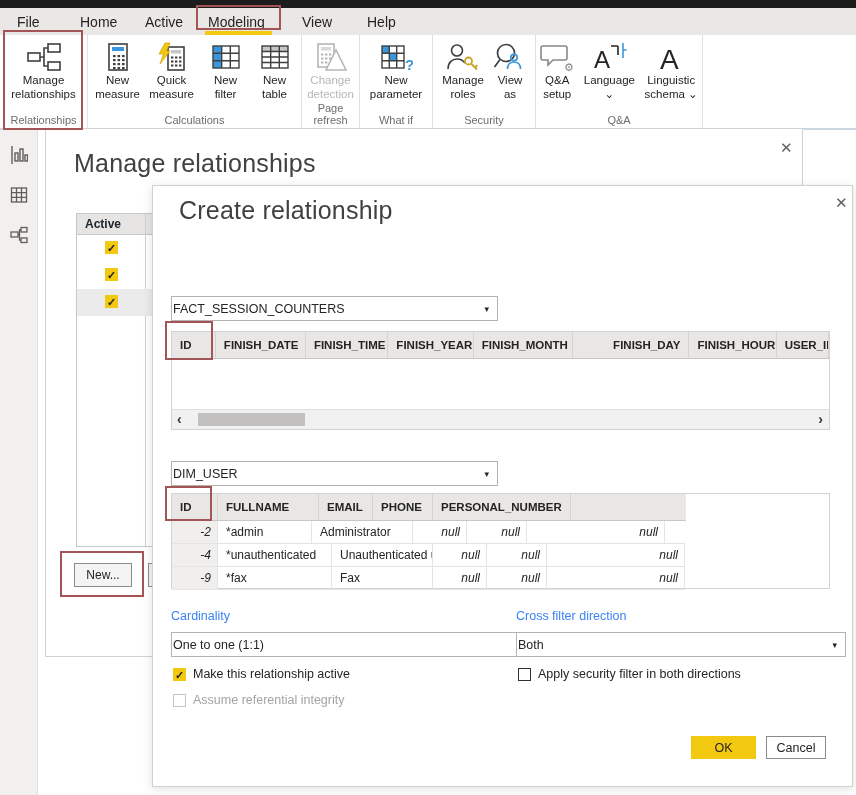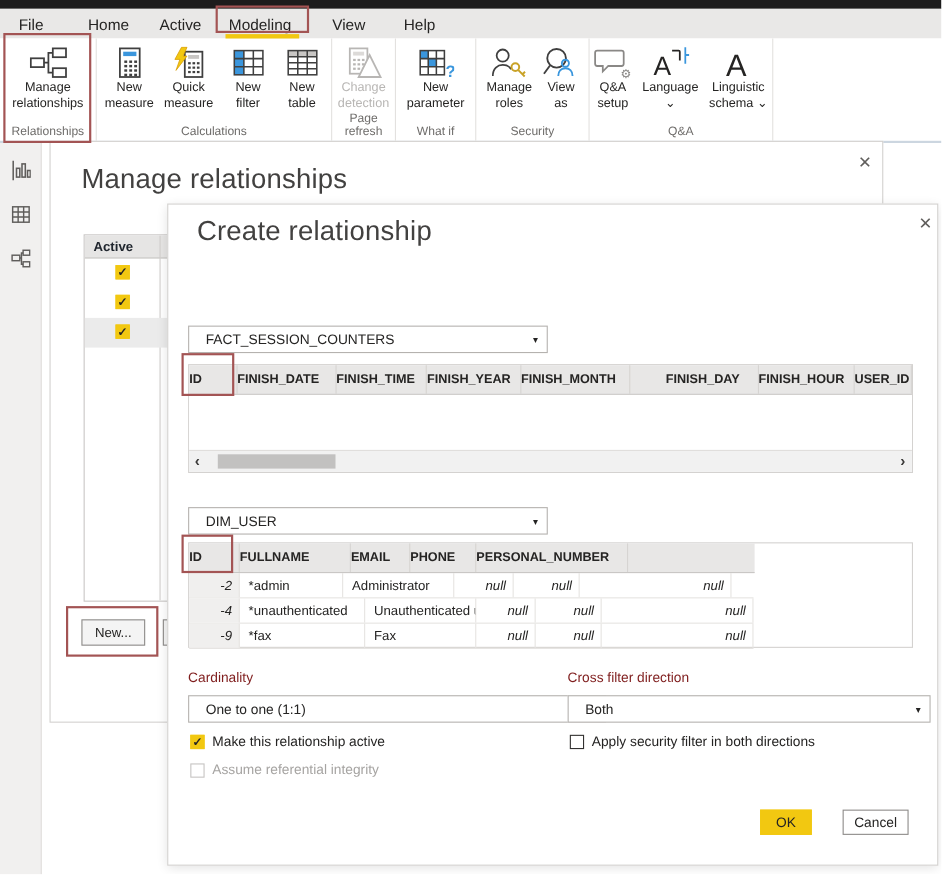--- a/index.html
+++ b/index.html
@@ -39,38 +39,38 @@
   .cb{display:inline-block;width:13px;height:13px;border:1px solid #323130;background:#fff;
       font-size:11px;line-height:12px;text-align:center;color:#252423;vertical-align:middle;}
   .cb.checked{background:#f2c811;border-color:#f2c811;font-weight:bold;}
   .cb.disabled{border-color:#c6c4c2;}
   .smallbtn{position:absolute;height:24px;background:#f4f4f4;border:1px solid #8d8b89;font-size:12px;color:#252423;
             display:flex;align-items:center;justify-content:center;}
 
   
   .subtitle{position:absolute;font-size:13px;color:#252423;}
   .dropdown{position:absolute;height:25px;border:1px solid #b5b2af;background:#fff;font-size:12.5px;color:#252423;
-            display:flex;align-items:center;padding-left:15px;}
+            display:flex;align-items:center;padding-left:1px;}
   .dropdown .caret{position:absolute;right:8px;top:7px;font-size:9px;color:#57565
 
 5;}
   .ptable{position:absolute;border:1px solid #d4d2d0;}
   .pt-headrow{display:flex;background:#e8e7e6;border-bottom:1px solid #c9c7c5;height:27px;}
-  .pt-h{font-size:11.5px;font-weight:bold;color:#252423;padding:7px 0 0 0;border-right:1px solid #d6d4d2;
+  .pt-h{font-size:11.5px;font-weight:bold;color:#252423;padding:7px 0 0 8px;border-right:1px solid #d6d4d2;
         white-space:nowrap;overflow:hidden;}
   .pt-body{background:#fff;}
   .pt-row{display:flex;height:23px;border-bottom:1px solid #e6e4e2;width:513px;}
   .pt-c{font-size:12px;color:#252423;padding:4px 6px 0 8px;border-right:1px solid #e6e4e2;white-space:nowrap;overflow:hidden;}
   .pt-c.idc{background:#f0efee;font-style:italic;text-align:right;padding-right:6px;}
   .pt-c.nullc{font-style:italic;text-align:right;padding-right:6px;}
   .hscroll{position:relative;height:20px;background:#f1f1f1;border-top:1px solid #e0dedc;}
   .hs-arrow{position:absolute;top:1px;font-size:14px;color:#3b3a39;font-weight:bold;}
   .hs-thumb{position:absolute;top:3px;height:13px;background:#c2c1c0;}
 
-  .fieldlabel{position:absolute;font-size:12.5px;color:#7f1d1d;}
+  .fieldlabel{position:absolute;font-size:12.5px;color:#3b82f6;}
   .cbrow{position:absolute;display:flex;align-items:center;gap:7px;font-size:12.5px;color:#252423;}
   .cbrow.disabled{color:#a6a4a2;}
   .btn{position:absolute;height:23px;font-size:12.5px;display:flex;align-items:center;justify-content:center;cursor:default;}
   .btn.primary{background:#f2c811;color:#252423;border:1px solid #f2c811;}
   .btn.secondary{background:#fff;color:#252423;border:1px solid #8d8b89;}
 
   
   .anno{position:absolute;border:2px solid #a35454;pointer-events:none;z-index:50;}
   .active-underline{position:absolute;background:#f2c811;z-index:40;}
   svg{display:block;}
@@ -457,21 +457,21 @@
         <label class="cbrow" style="left: 365px; top: 481px;">
           <span class="cb"></span>
           <span>Apply security filter in both directions</span>
         </label>
         <label class="cbrow disabled" style="left: 20px; top: 507px;">
           <span class="cb disabled"></span>
           <span>Assume referential integrity</span>
         </label>
       </div>
 
-    <div class="btn primary" style="left:538px;top:550px;width:47px;">OK</div>
+    <div class="btn primary" style="left:538px;top:550px;width:65px;">OK</div>
     <div class="btn secondary" style="left:613px;top:550px;width:60px;">Cancel</div>
   </div>
 
   <div class="active-underline" style="left:205px;top:31px;width:67px;height:4px;"></div>
   <div class="anno" style="left:196px;top:5px;width:85px;height:25px;"></div>
   <div class="anno" style="left:3px;top:30px;width:80px;height:100px;"></div>
   <div class="anno" style="left:165px;top:321px;width:48px;height:39px;"></div>
   <div class="anno" style="left:165px;top:486px;width:47px;height:35px;"></div>
   <div class="anno" style="left:60px;top:551px;width:84px;height:46px;"></div>
 </div>

